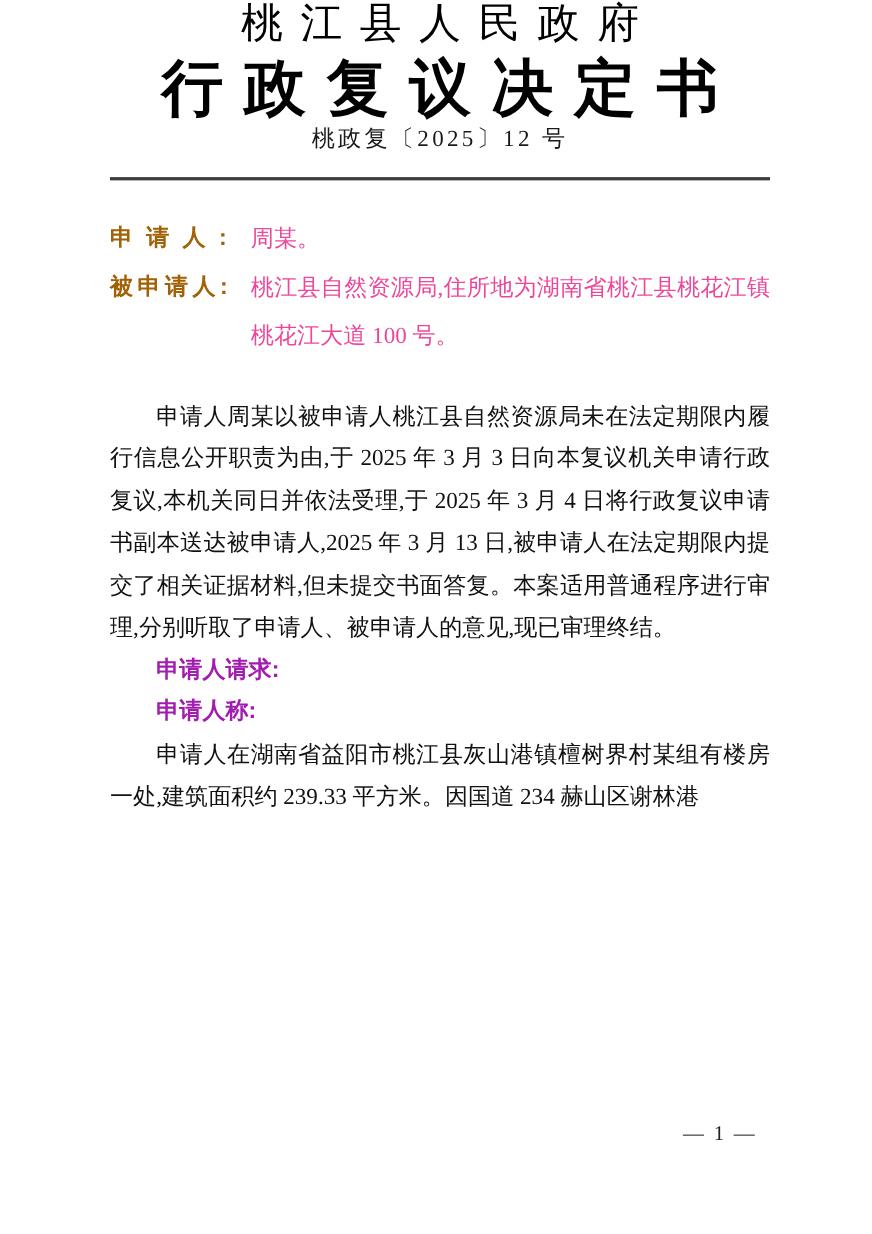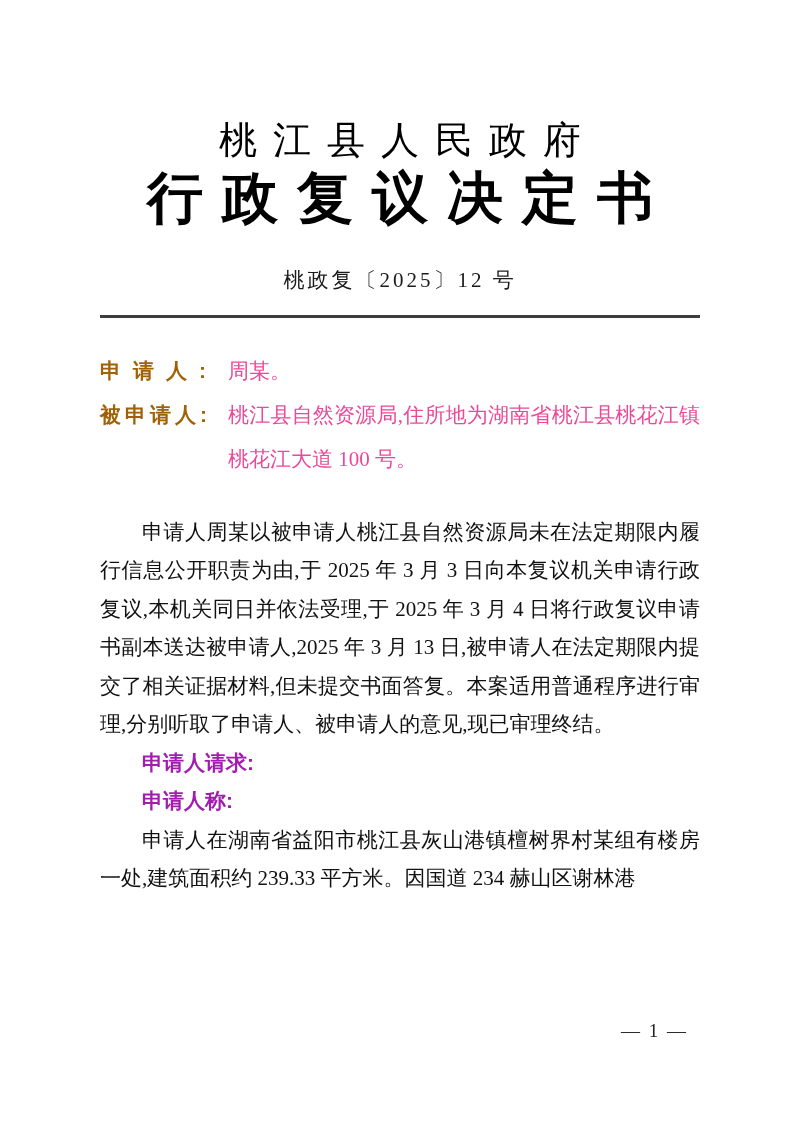--- a/index.html
+++ b/index.html
@@ -14,21 +14,20 @@
     -webkit-font-smoothing: antialiased;
   }
   .page-inner {
     position: absolute;
     left: 100px;
     top: 0;
     width: 600px;
   }
   
   .org-title {
-    margin-top: 118px;
     text-align: center;
     font-size: 38px;
     line-height: 1.2;
     font-weight: 500;
     letter-spacing: 0.42em;
     text-indent: 0.42em; 
     color: #000000;
     white-space: nowrap;
   }
   .doc-type-title {
@@ -37,21 +36,20 @@
     font-size: 56px;
     line-height: 1.15;
     font-weight: 700;
     letter-spacing: 0.34em;
     text-indent: 0.34em;
     color: #000000;
     font-family: "Liberation Sans", "DejaVu Sans", sans-serif;
     white-space: nowrap;
   }
   .doc-number {
-    margin-top: 36px;
     text-align: center;
     font-size: 21px;
     letter-spacing: 3px;
     color: #1a1a1a;
     white-space: nowrap;
   }
   .separator-rule {
     margin-top: 21px;
     height: 0;
     border: none;

